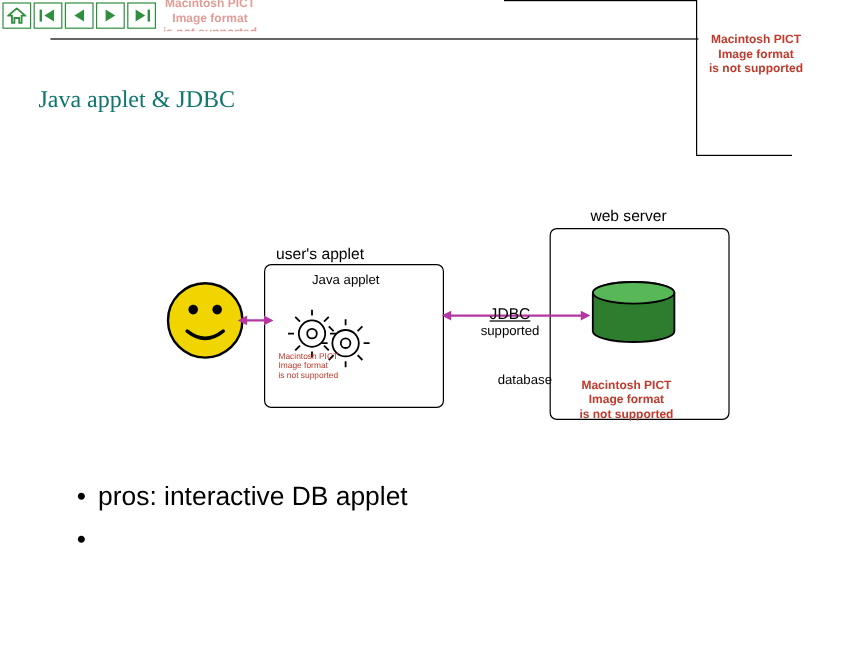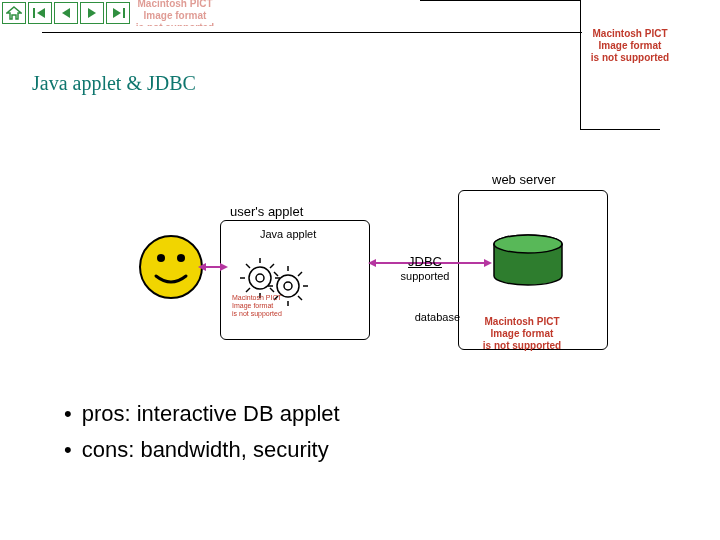--- a/index.html
+++ b/index.html
@@ -271,15 +271,14 @@
 is not supported</div>
 </div>
 
 <div class="bullets">
   <div class="row">
     <span class="dot">•</span>
     <span>pros:  interactive DB applet</span>
   </div>
   <div class="row">
     <span class="dot">•</span>
-    <span>cons:  bandwidth, security</span>
   </div>
 </div>
 
 </body></html>

